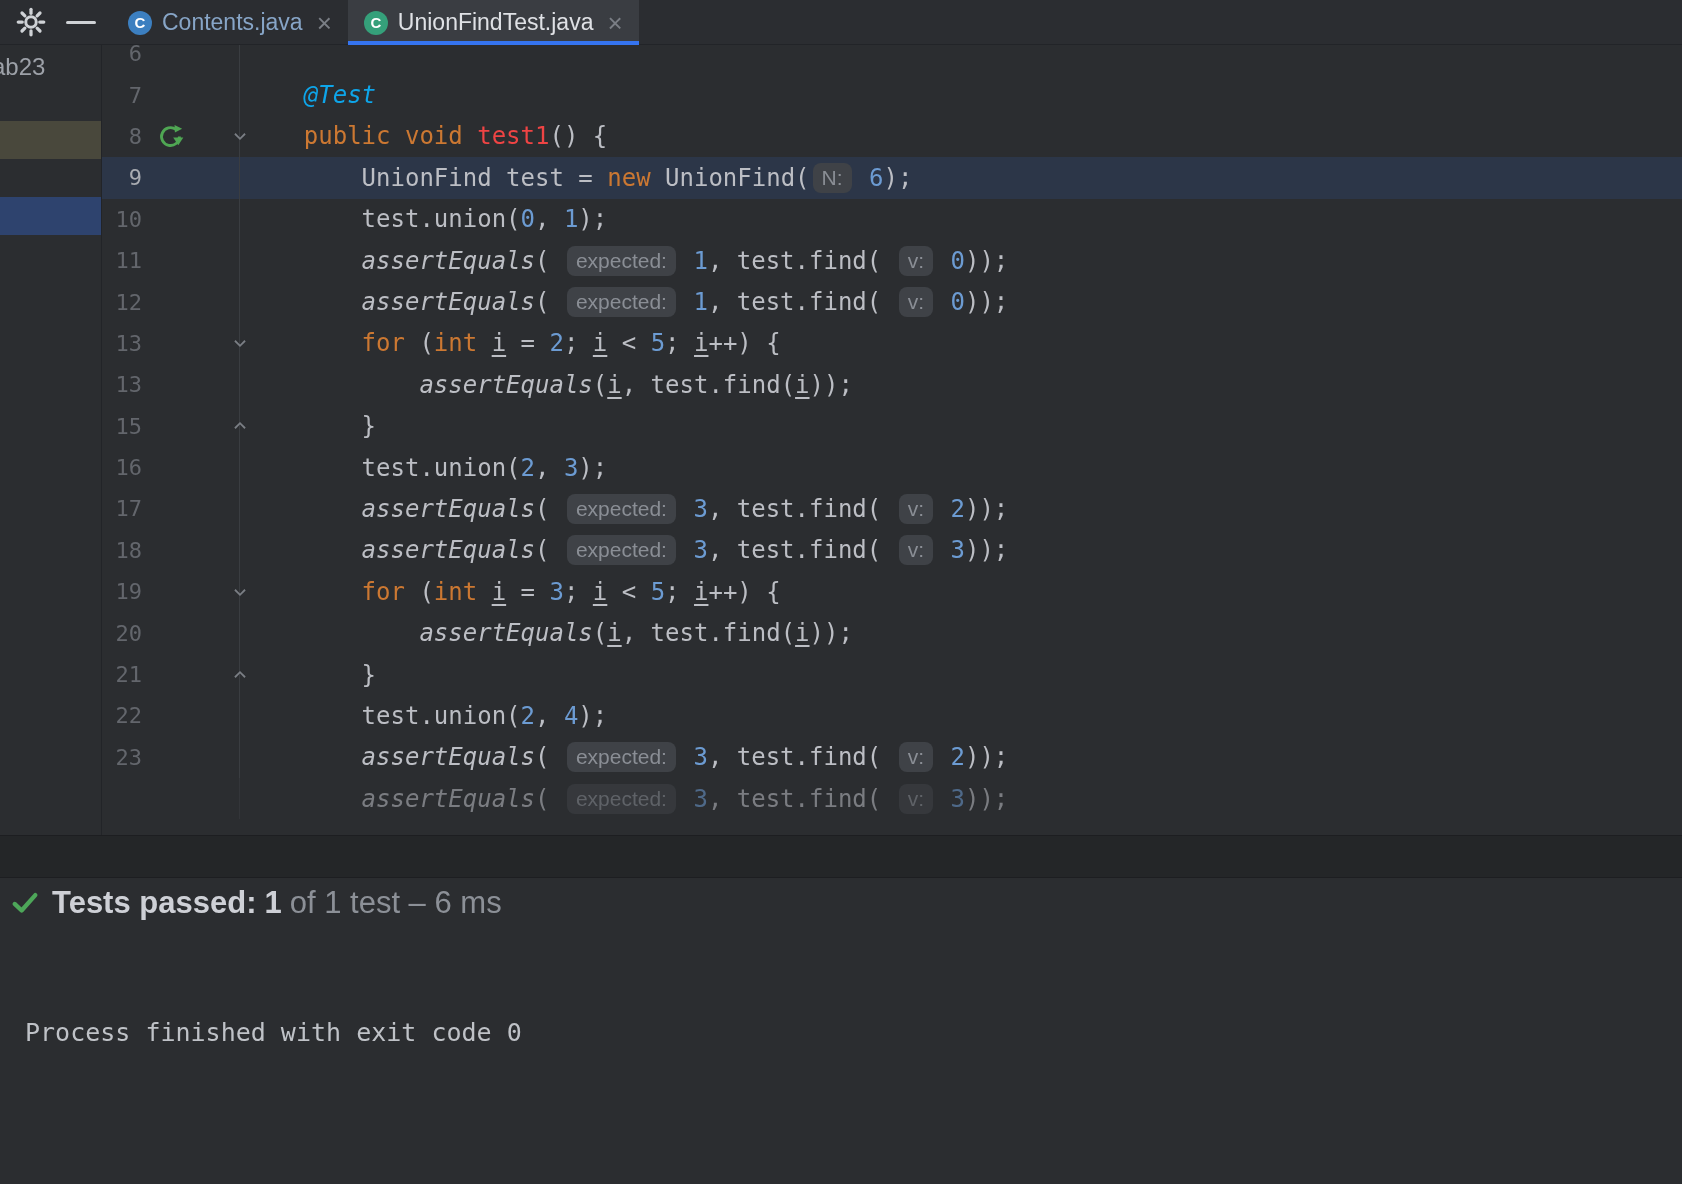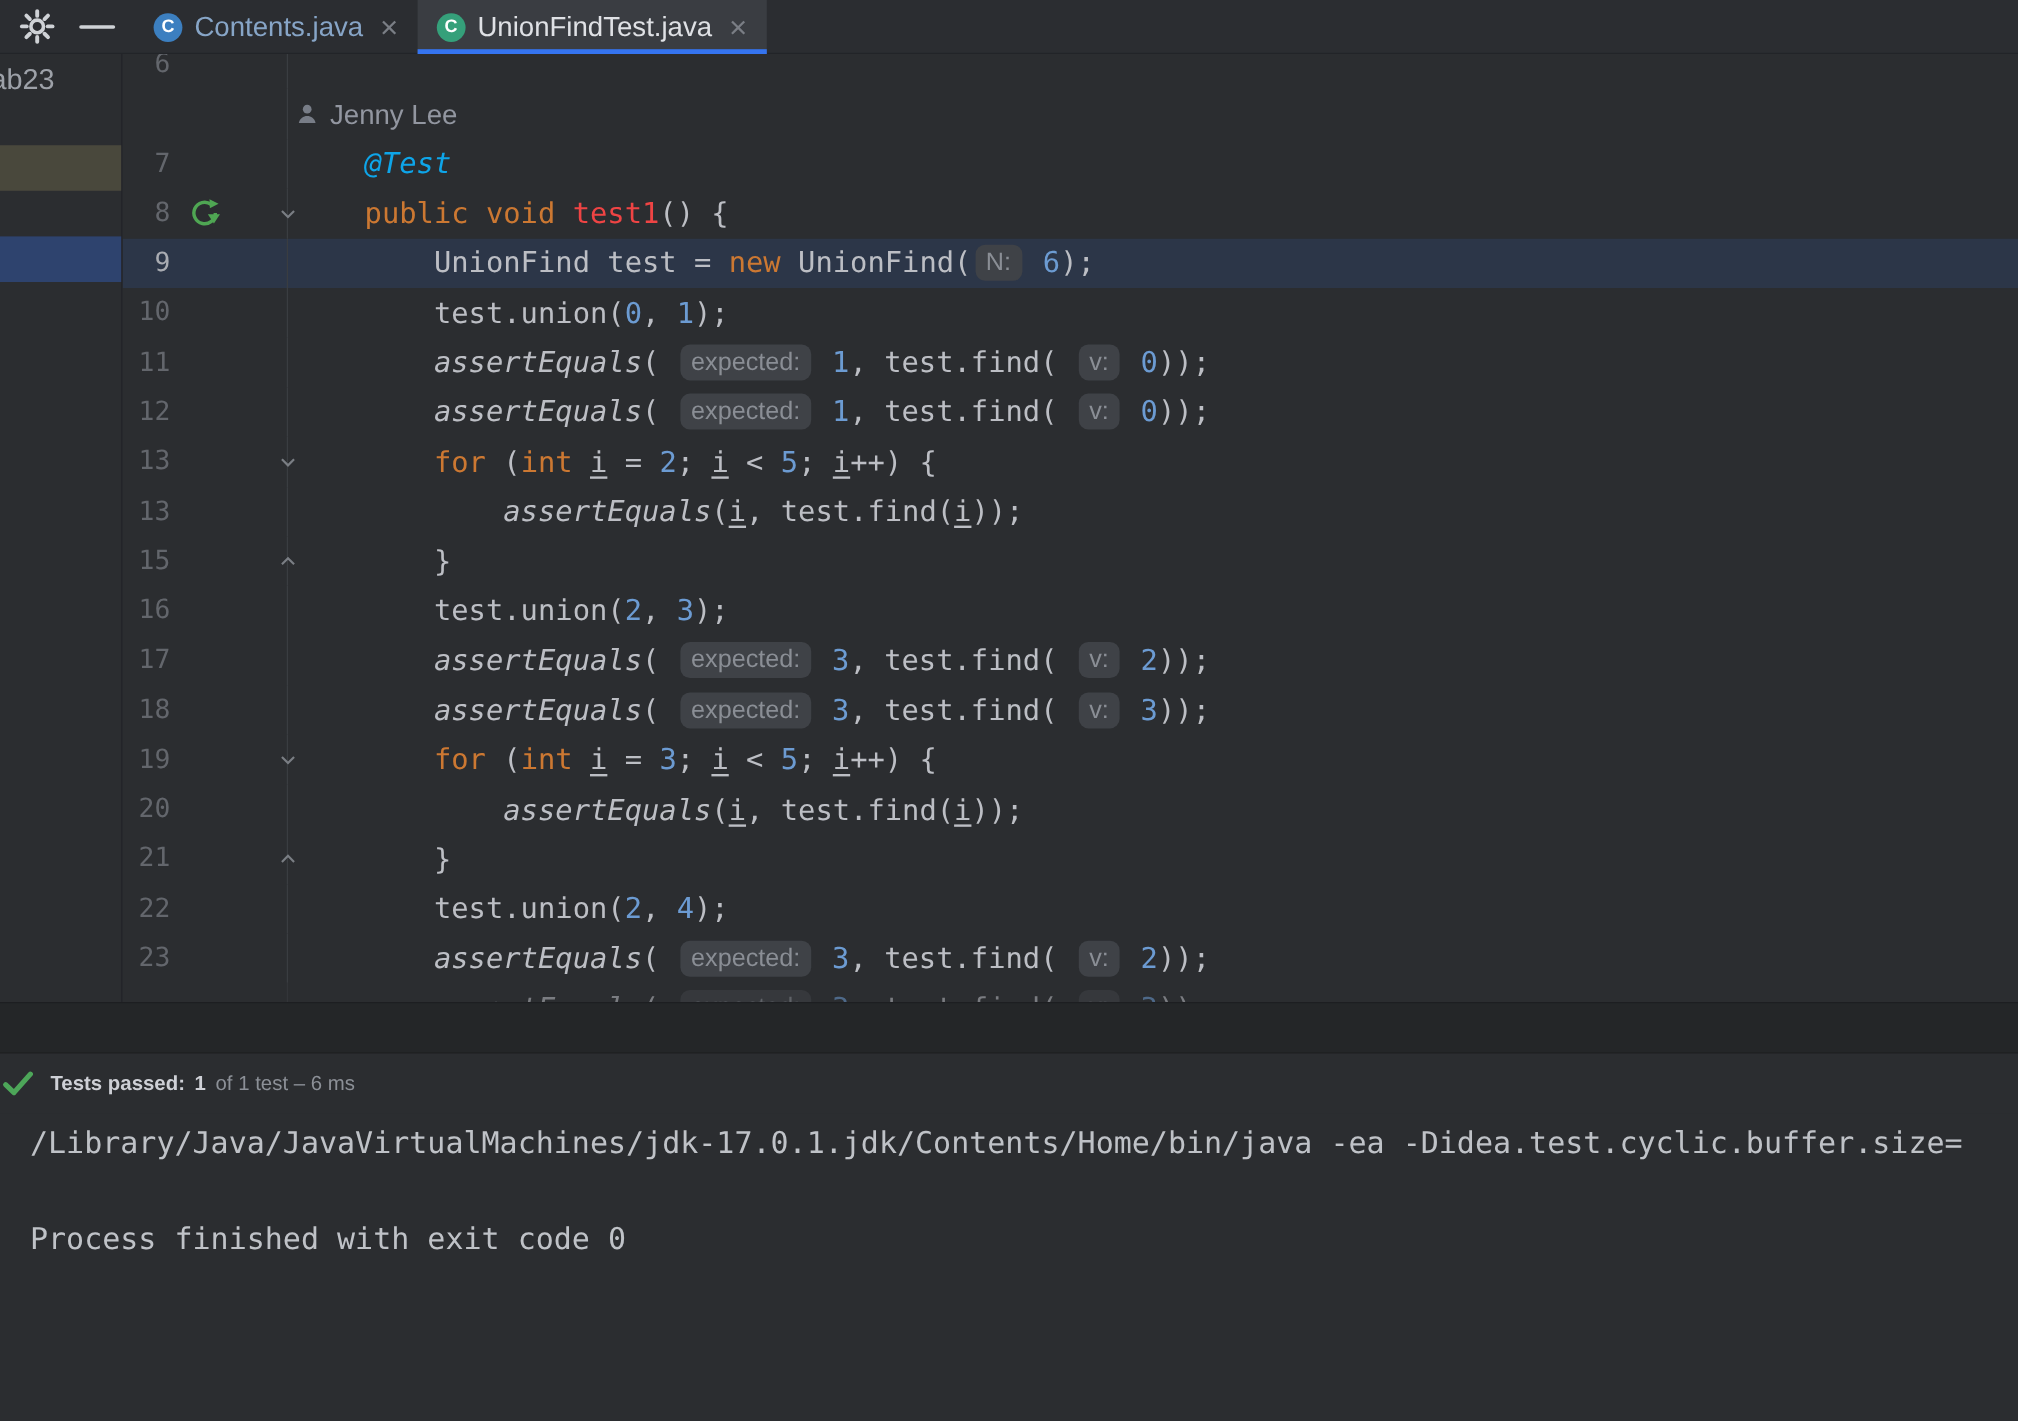--- a/index.html
+++ b/index.html
@@ -54,21 +54,21 @@
   .tok-u { text-decoration:underline; text-underline-offset:4px; }
   .hint  { font-family:"Liberation Sans",sans-serif; font-size:21px; color:#8A8E95;
            background:#3F4247; border-radius:8px; padding:3px 9px; margin:0 3px; white-space:nowrap; }
   .author-wrap { display:flex; align-items:center; gap:9px;
                  font-family:"Liberation Sans",sans-serif; font-size:23px; color:#9296A0; }
 
   
   .sep-band { position:absolute; left:0; top:835px; width:1682px; height:43px; background:#242628;
               border-top:1px solid #1D1E21; border-bottom:1px solid #1D1E21; z-index:10; }
   .test-status { position:absolute; left:0; top:878px; width:1682px; height:50px; background:#2B2D30;
-                 display:flex; align-items:center; font-size:17px; z-index:10; }
+                 display:flex; align-items:center; padding-left:10px; font-size:31px; z-index:10; }
   .status-strong { color:#CED0D6; font-weight:600; margin-left:12px; }
   .status-count  { color:#CED0D6; font-weight:600; margin-left:8px; }
   .status-rest   { color:#8C9097; margin-left:8px; }
   .console { position:absolute; left:0; top:928px; width:1682px; height:256px; background:#2B2D30;
              font-family:"DejaVu Sans Mono","Liberation Mono",monospace; font-size:25px; color:#BFC2C7;
              overflow:hidden; z-index:10; }
   .console-line { position:absolute; left:25px; white-space:nowrap; }
   .console-line.l1 { top:10px; }
   .console-line.l2 { top:90px; }
 </style>
@@ -110,24 +110,20 @@
 
 <div class="sidebar">
   <div class="sb-text">ab23</div>
   <div class="sb-row-olive"></div>
   <div class="sb-row-blue"></div>
 </div>
 
 <div class="editor">
   <div class="lines">
       <div class="code-row"><div class="ln-num">6</div><div class="ln-icon"></div><div class="ln-fold"></div><div class="code-cell" style="padding-left: calc(0ch + 6px);"></div></div>
-      <div class="code-row"><div class="ln-num"></div><div class="ln-icon"></div><div class="ln-fold"></div><div class="code-cell" style="padding-left: calc(0ch + 6px);"><span class="author-wrap"><span style="display: flex;"><svg width="20" height="20" viewBox="0 0 16 16">
-                <circle cx="8" cy="4.8" r="2.9" fill="#787D87"></circle>
-                <path d="M2.4 14c.8-3.1 3-4.6 5.6-4.6s4.8 1.5 5.6 4.6z" fill="#787D87"></path>
-              </svg></span><span>Jenny Lee</span></span></div></div>
       <div class="code-row"><div class="ln-num">7</div><div class="ln-icon"></div><div class="ln-fold"></div><div class="code-cell" style="padding-left: calc(4ch + 6px);"><span class="tok-a">@Test</span></div></div>
       <div class="code-row"><div class="ln-num">8</div><div class="ln-icon"><svg width="27" height="27" viewBox="0 0 16 16">
             <path d="M13.3 8a5.3 5.3 0 1 1-2.1-4.2" fill="none" stroke="#4FA653" stroke-width="1.7"></path>
             <polygon points="10.4,1.2 14.9,3.4 10.6,5.6" fill="#4FA653"></polygon>
             <polygon points="9.6,8.6 15.6,8.6 12.6,13.2" fill="#4FA653"></polygon>
           </svg></div><div class="ln-fold"><span class="fold-mark"><svg width="18" height="18" viewBox="0 0 16 16">
               <path d="M3.5 6l4.5 4.5L12.5 6" fill="none" stroke="#7A7E84" stroke-width="1.6"></path>
             </svg></span></div><div class="code-cell" style="padding-left: calc(4ch + 6px);"><span class="tok-k">public void </span><span class="tok-d">test1</span><span class="">() {</span></div></div>
       <div class="code-row caret-row"><div class="ln-num">9</div><div class="ln-icon"></div><div class="ln-fold"></div><div class="code-cell" style="padding-left: calc(8ch + 6px);"><span class="">UnionFind test = </span><span class="tok-k">new</span><span class=""> UnionFind(</span><span class="hint">N:</span><span class=""> </span><span class="tok-n">6</span><span class="">);</span></div></div>
       <div class="code-row"><div class="ln-num">10</div><div class="ln-icon"></div><div class="ln-fold"></div><div class="code-cell" style="padding-left: calc(8ch + 6px);"><span class="">test.union(</span><span class="tok-n">0</span><span class="">, </span><span class="tok-n">1</span><span class="">);</span></div></div>
@@ -163,15 +159,14 @@
     <svg width="30" height="30" viewBox="0 0 16 16">
       <path d="M2.5 8.5 L6.2 12 L13.5 3.8" fill="none" stroke="#4DA659" stroke-width="2.3" stroke-linecap="round" stroke-linejoin="round"></path>
     </svg>
   </span>
   <span class="status-strong">Tests passed:</span>
   <span class="status-count">1</span>
   <span class="status-rest">of 1 test – 6 ms</span>
 </div>
 
 <div class="console">
-  <div class="console-line l1">/Library/Java/JavaVirtualMachines/jdk-17.0.1.jdk/Contents/Home/bin/java -ea -Didea.test.cyclic.buffer.size=</div>
   <div class="console-line l2">Process finished with exit code 0</div>
 </div>
 
 </body></html>

